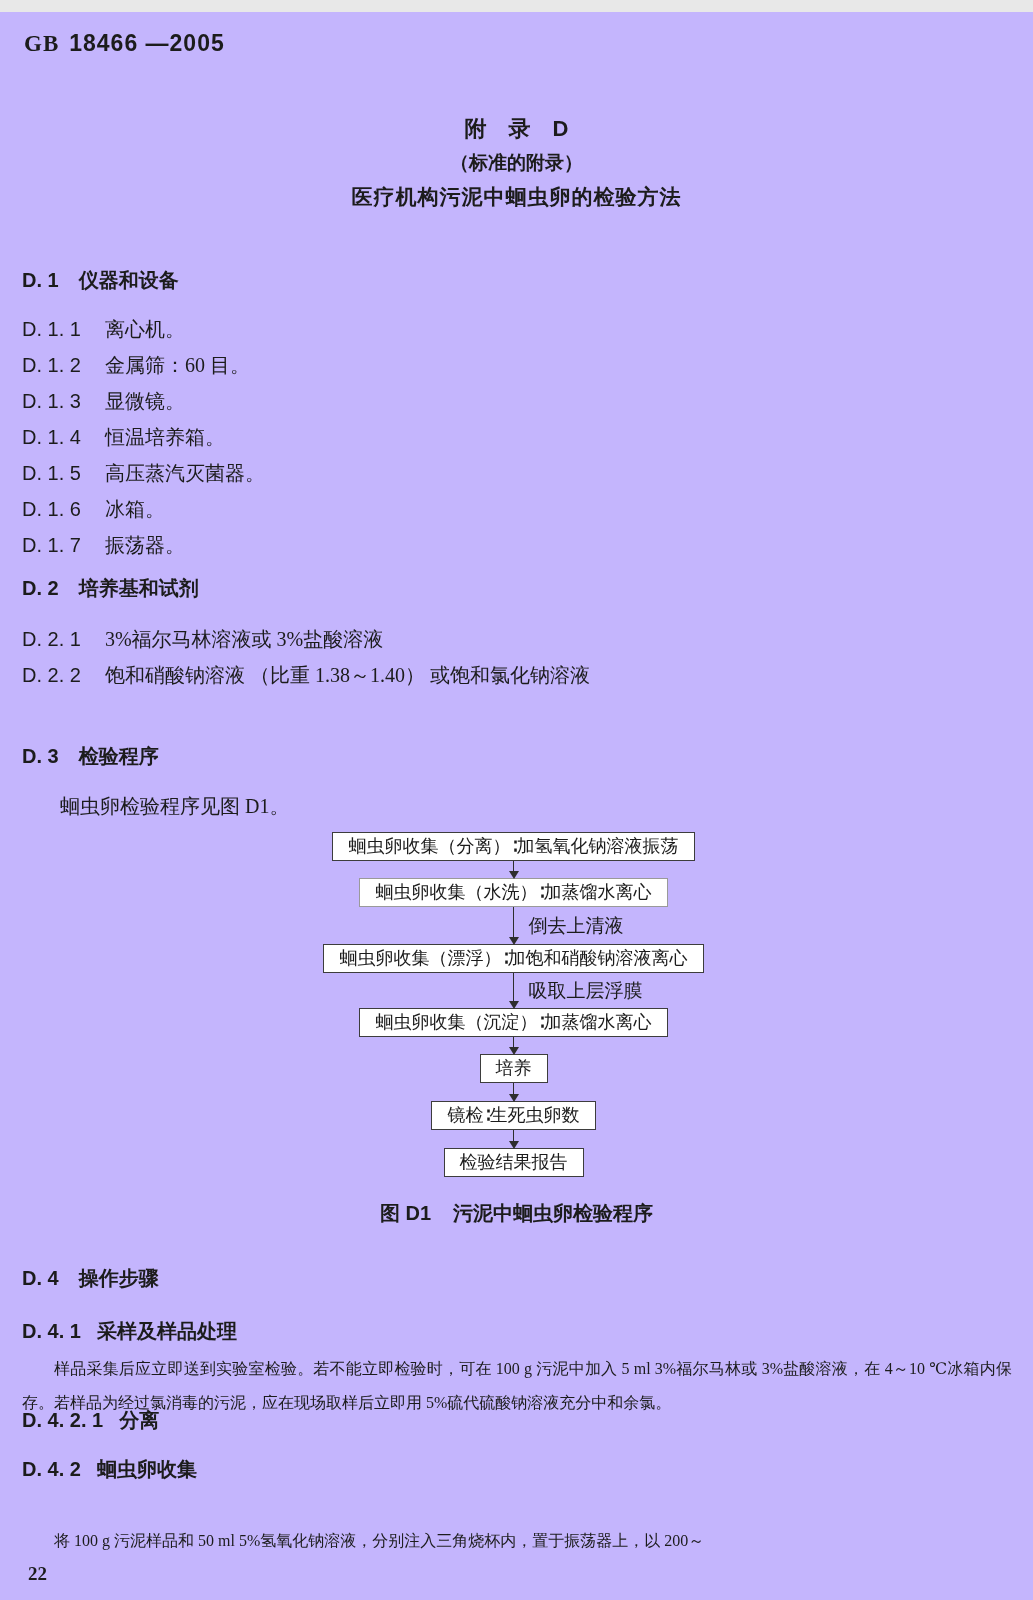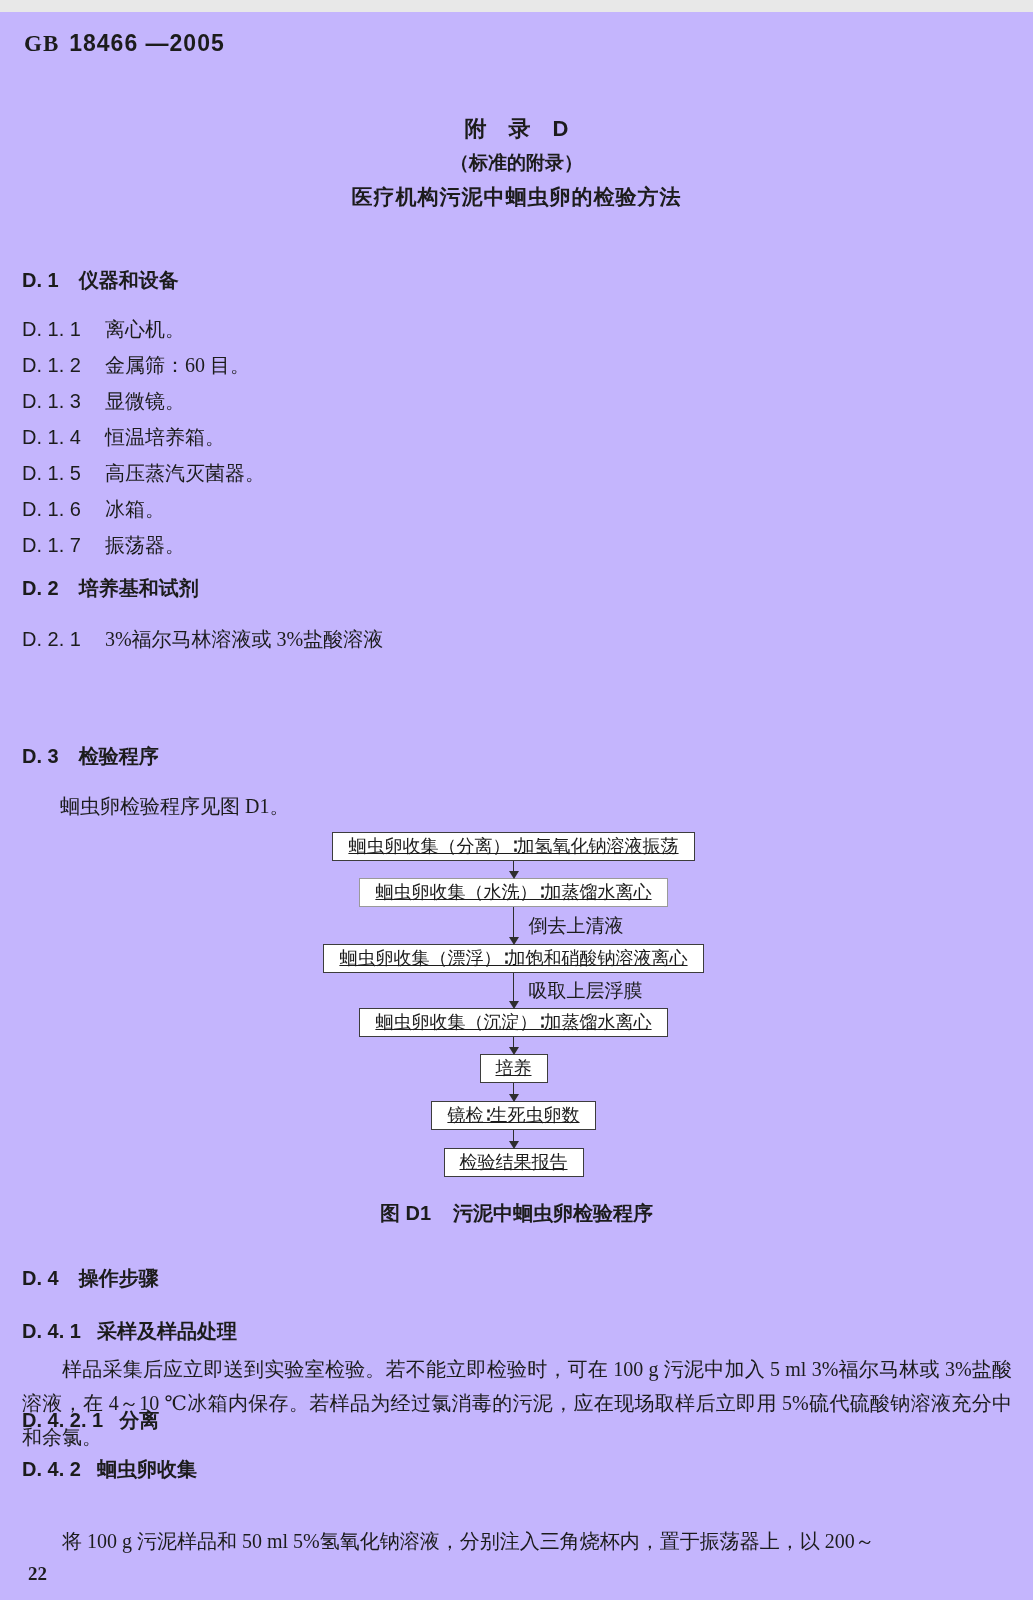--- a/index.html
+++ b/index.html
@@ -46,21 +46,20 @@
     position:absolute; top:820px; left:0; width:1027px;
     display:flex; flex-direction:column; align-items:center;
   }
   .fc-box {
     border:1.5px solid #3d3d3d;
     padding:2px 15px;
     font-size:18px; line-height:23px;
     white-space:nowrap;
     background:#fff;
     text-align:center;
-    text-decoration:underline;
   }
   .fc-box.light { border-color:#9a9a9a; }
   .fc-arrow { position:relative; width:0; }
   .fc-shaft { position:absolute; top:0; left:-0.75px; width:1.5px; height:calc(100% - 2px); background:#2e2e2e; }
   .fc-arrow::after {
     content:""; position:absolute; bottom:-1px; left:0; transform:translateX(-50%);
     width:0; height:0;
     border-left:5px solid transparent; border-right:5px solid transparent;
     border-top:8px solid #2e2e2e;
   }
@@ -73,21 +72,21 @@
 
   .fig-caption {
     position:absolute; top:1188px; left:0; width:100%;
     text-align:center; font-weight:bold; font-size:20px;
     font-family:"Liberation Sans","DejaVu Sans",sans-serif;
   }
   .fig-caption .lbl { margin-right:22px; }
 
   .body-para {
     position:absolute; left:22px; width:990px;
-    font-size:20px; line-height:34px;
+    font-size:16px; line-height:34px;
     text-indent:2em; text-align:justify;
   }
 
   .page-number { position:absolute; left:28px; top:1551px; font-size:19px;font-weight:bold; }
 </style>
 </head>
 <body>
 
 <div class="page">
 
@@ -112,20 +111,21 @@
     <div class="clause"><span class="no">D. 1. 5</span><span class="txt">高压蒸汽灭菌器。</span></div>
     <div class="clause"><span class="no">D. 1. 6</span><span class="txt">冰箱。</span></div>
     <div class="clause"><span class="no">D. 1. 7</span><span class="txt">振荡器。</span></div>
   </div>
 
   <div class="sec-heading" style="top:563px;">
     <span class="no">D. 2</span><span>培养基和试剂</span>
   </div>
   <div class="clause-list" style="top:610px; line-height:35px;">
     <div class="clause" style="line-height:35px;"><span class="no">D. 2. 1</span><span class="txt">3%福尔马林溶液或 3%盐酸溶液</span></div>
+    <div class="clause" style="line-height:35px;"><span class="no">D. 2. 2</span><span class="txt">饱和硝酸钠溶液 （比重 1.38～1.40） 或饱和氯化钠溶液</span></div>
   </div>
 
   <div class="sec-heading" style="top:731px;">
     <span class="no">D. 3</span><span>检验程序</span>
   </div>
   <div class="intro-line" style="top:781px;">蛔虫卵检验程序见图 D1。</div>
 
   <div class="flowchart">
     <div class="fc-box">蛔虫卵收集（分离）∶加氢氧化钠溶液振荡</div>
     <div class="fc-arrow h17">

